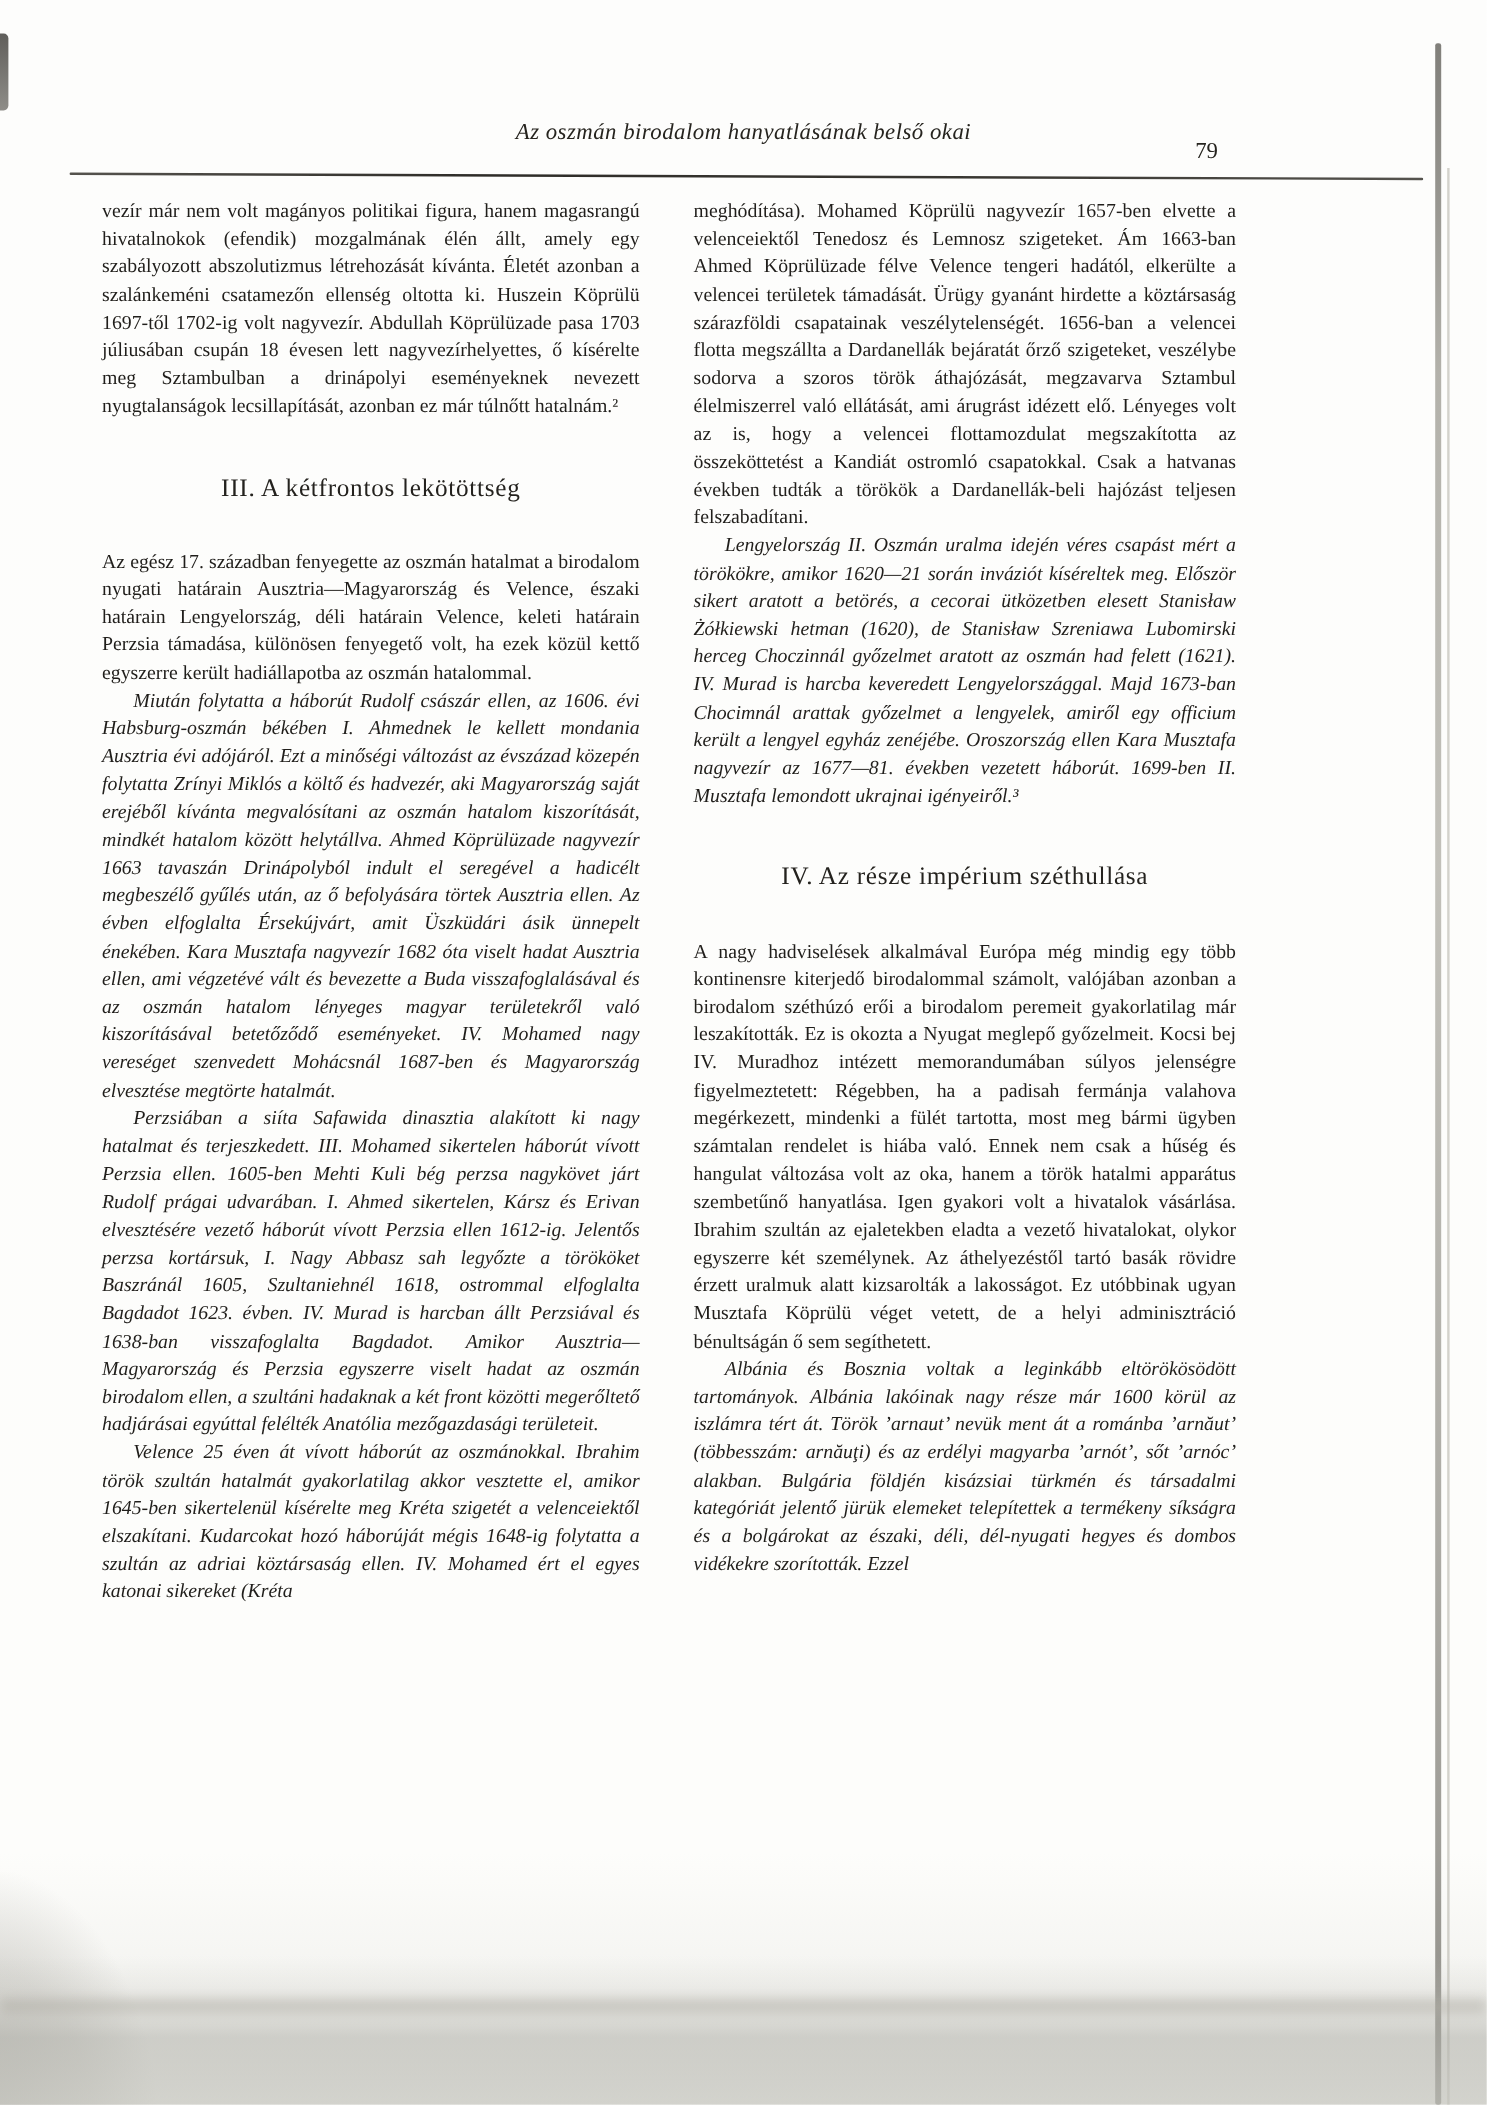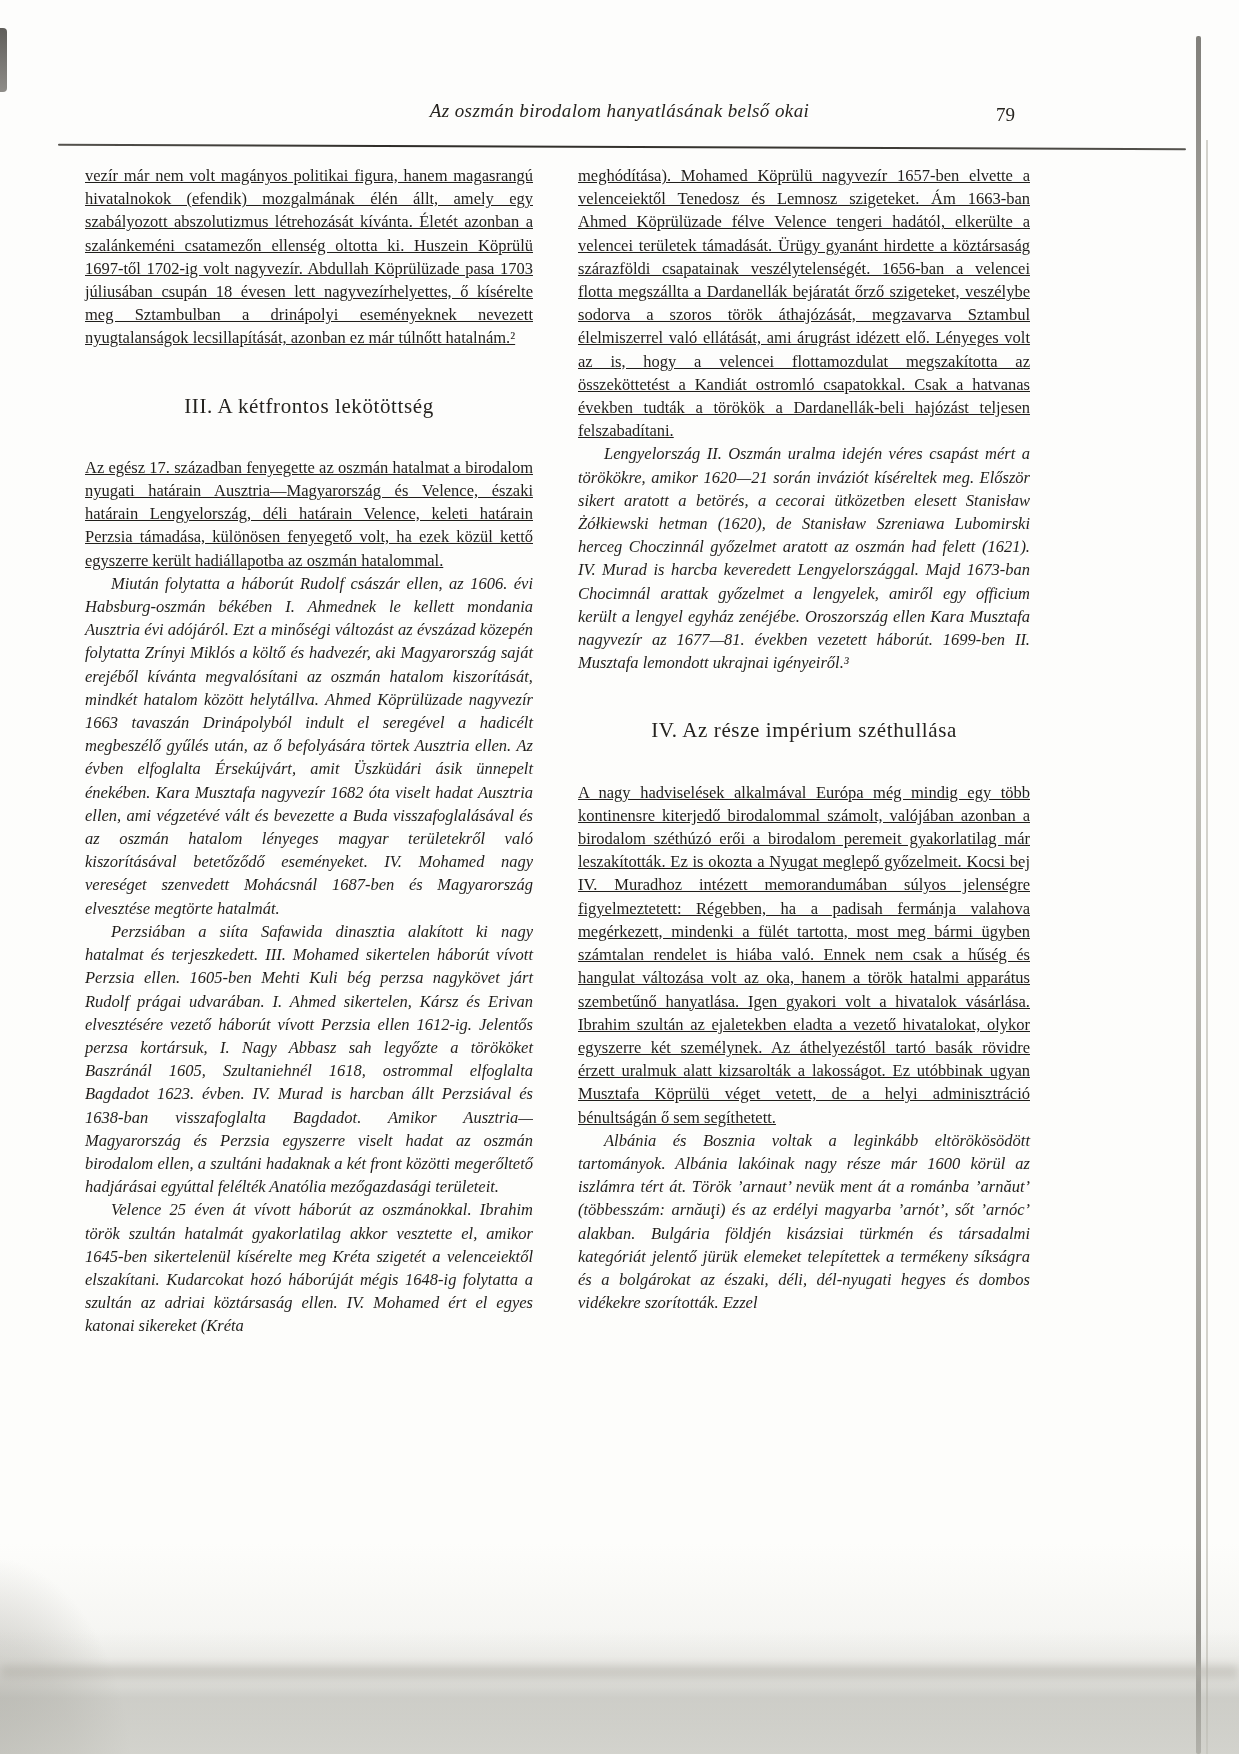--- a/index.html
+++ b/index.html
@@ -26,21 +26,21 @@
     left: 0;
     width: 1239px;
     text-align: center;
     font-style: italic;
     font-size: 19px;
     letter-spacing: 0.4px;
     color: #26241f;
   }
   .page-number {
     position: absolute;
-    top: 104px;
+    top: 116px;
     left: 930px;
     width: 85px;
     text-align: right;
     font-size: 19px;
     color: #26241f;
   }
   .header-rule {
     position: absolute;
     top: 146px;
     left: 58px;
@@ -58,21 +58,21 @@
     font-size: 16.5px;
     line-height: 23.2px;
     text-align: justify;
     color: #201e1b;
   }
   .col-left  { left: 85px;  width: 448px; }
   .col-right { left: 578px; width: 452px; }
 
   .col p { margin: 0; }
   .col p.indent { text-indent: 26px; font-style: italic; }
-  .col p.noindent { text-indent: 0; text-decoration: underline; }
+  .col p.noindent { text-indent: 0; }
 
   .section-heading {
     margin: 45px 0 38px 0;
     font-size: 21px;
     font-weight: 400;
     text-align: center;
     text-indent: 0;
     letter-spacing: 0.6px;
     color: #24221e;
   }

